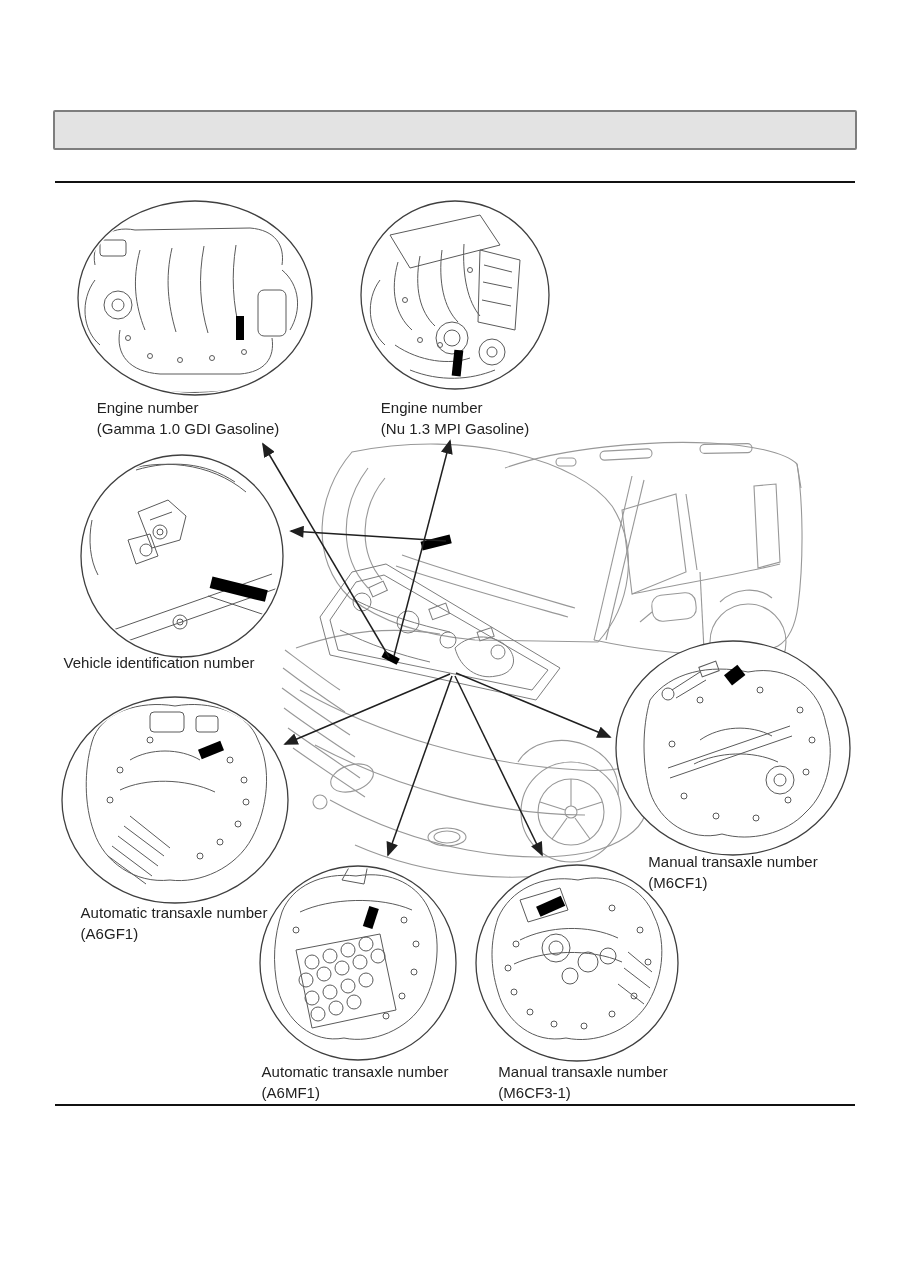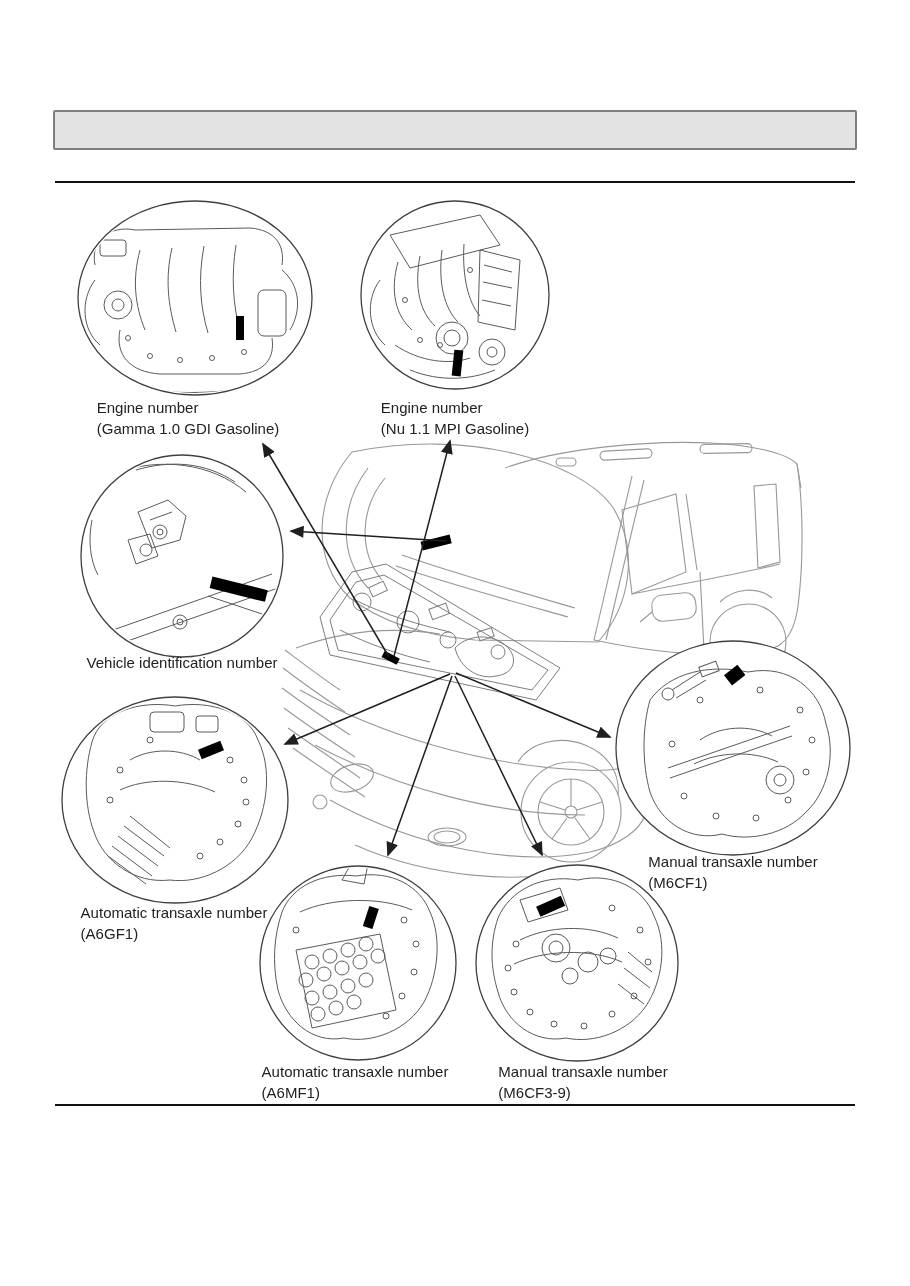--- a/index.html
+++ b/index.html
@@ -338,36 +338,36 @@
       <line class="arrow" x1="456" y1="673" x2="610" y2="737" marker-end="url(#ah)"></line>
     </g>
   </svg>
 
   <div class="callout-label" style="left:188px;top:397px">
     <div>Engine number</div>
     <div>(Gamma 1.0 GDI Gasoline)</div>
   </div>
   <div class="callout-label" style="left:455px;top:397px">
     <div>Engine number</div>
-    <div>(Nu 1.1 MPI Gasoline)</div>
-  </div>
-  <div class="callout-label" style="left:182px;top:652px">
+    <div>(Nu 1.3 MPI Gasoline)</div>
+  </div>
+  <div class="callout-label" style="left:159px;top:652px">
     <div>Vehicle identification number</div>
   </div>
   <div class="callout-label" style="left:174px;top:902px">
     <div>Automatic transaxle number</div>
     <div>(A6GF1)</div>
   </div>
   <div class="callout-label" style="left:733px;top:851px">
     <div>Manual transaxle number</div>
     <div>(M6CF1)</div>
   </div>
   <div class="callout-label" style="left:355px;top:1061px">
     <div>Automatic transaxle number</div>
     <div>(A6MF1)</div>
   </div>
   <div class="callout-label" style="left:583px;top:1061px">
     <div>Manual transaxle number</div>
-    <div>(M6CF3-9)</div>
+    <div>(M6CF3-1)</div>
   </div>
 
   <div class="rule rule-bottom"></div>
 </div>
 
 </body></html>

